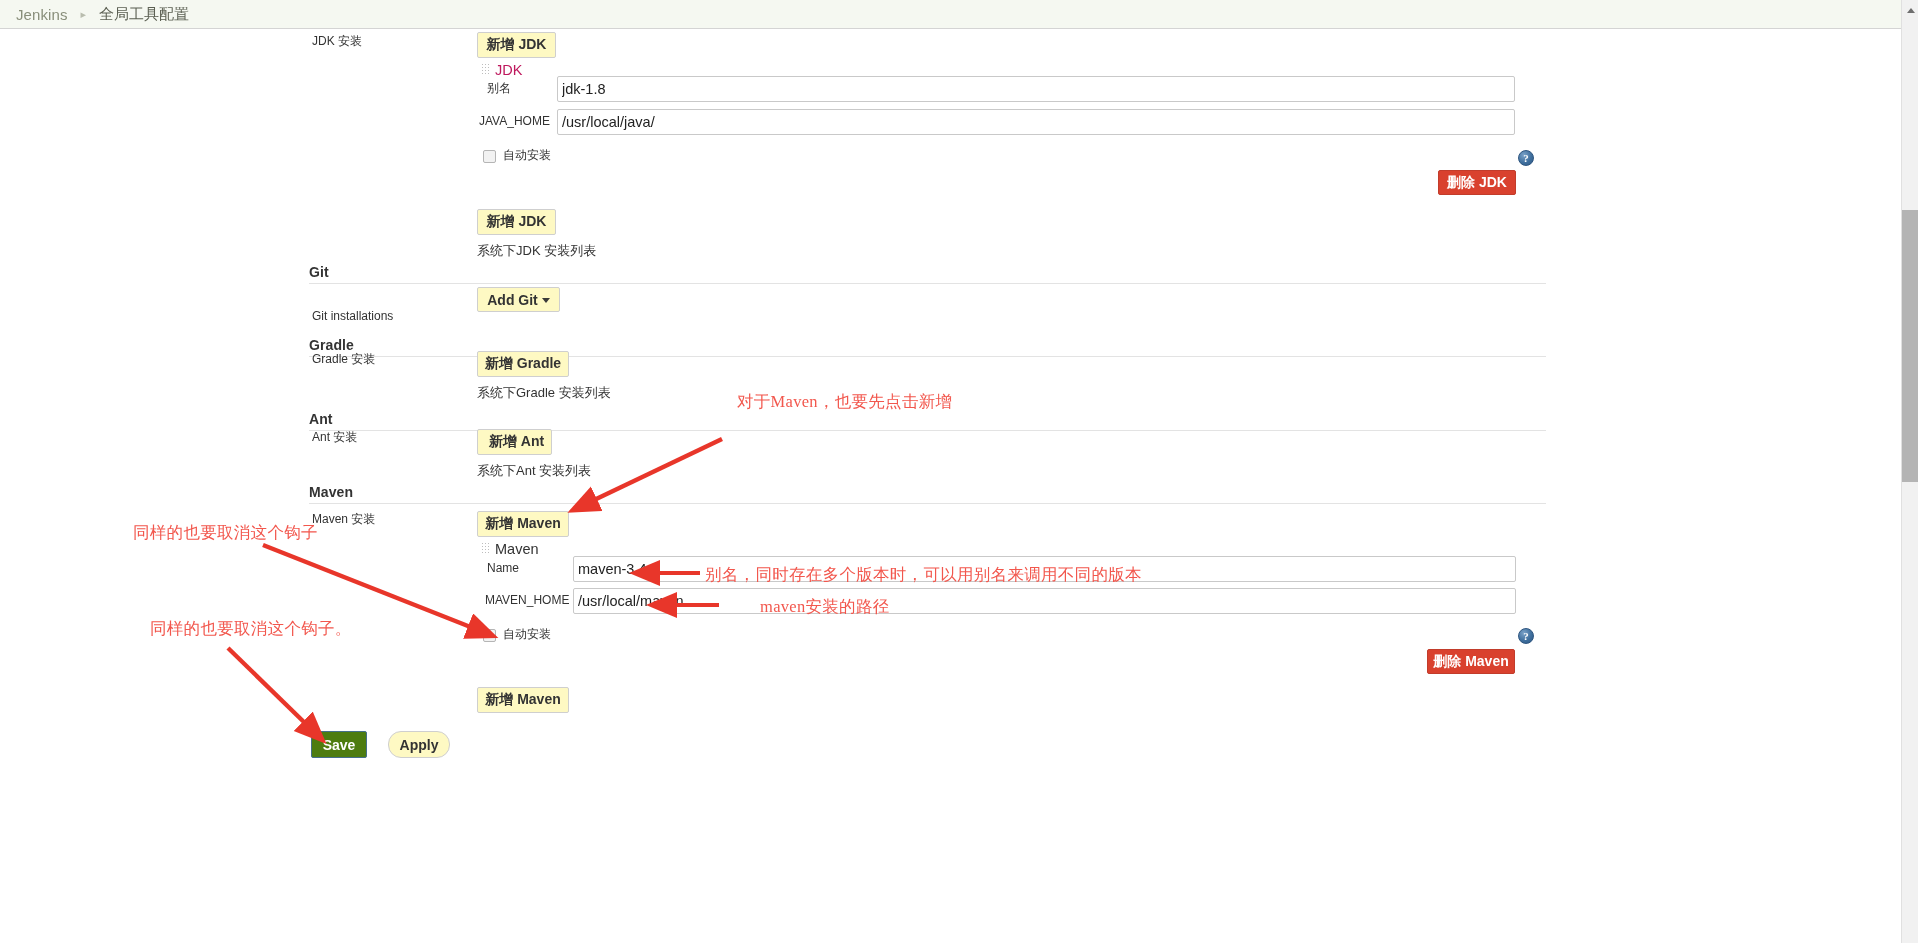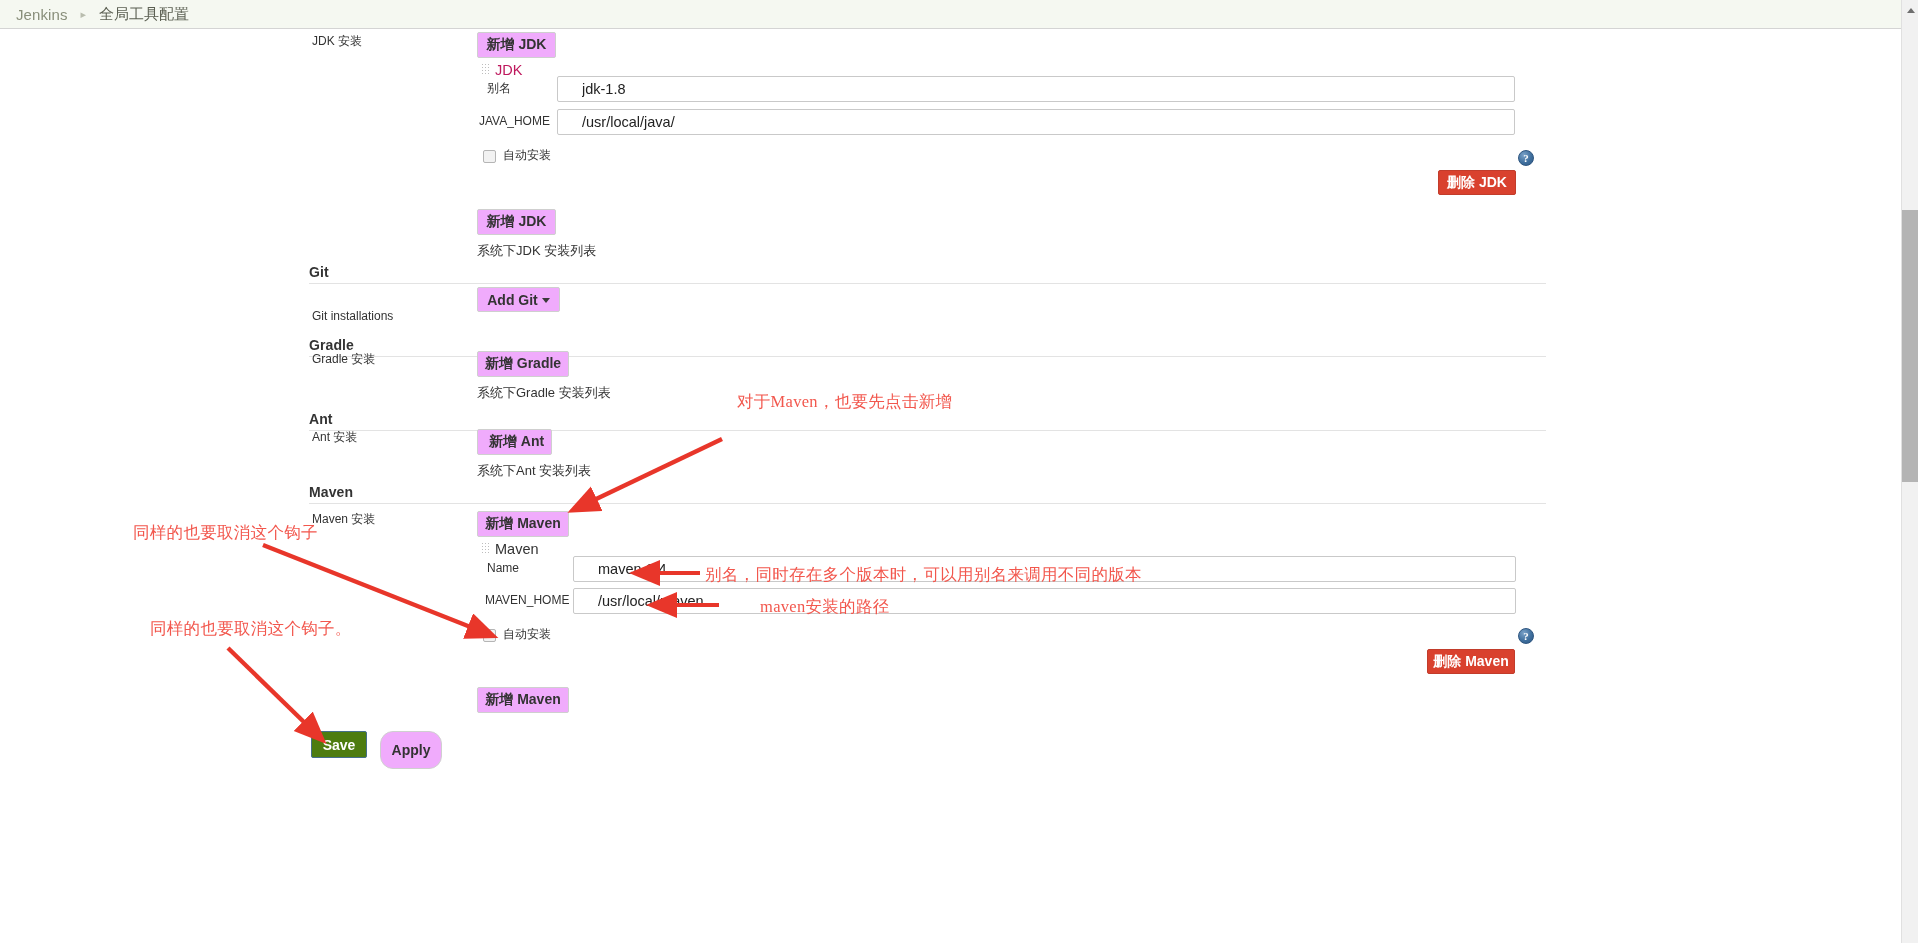--- a/index.html
+++ b/index.html
@@ -100,21 +100,21 @@
     font-size: 14px;
     font-weight: bold;
     color: #333333;
     background: linear-gradient(to bottom, #ededed 0%, #e3e3e3 100%);
     border: 1px solid #cccccc;
     border-radius: 2px;
     cursor: pointer;
     white-space: nowrap;
     padding: 0 14px;
   }
-  .btn.grey { background: #f0abfc; border-color: #cfcfcf; }
+  .btn.grey { background: #fef9c3; border-color: #cfcfcf; }
   .btn-danger {
     background: #d9412e;
     border: 1px solid #c23c2b;
     color: #ffffff;
     font-weight: bold;
   }
   .btn-primary {
     background: #4d7c0f;
     border: 1px solid #456f89;
     color: #ffffff;
@@ -135,21 +135,21 @@
   }
 
   
   .text-input {
     border: 1px solid #c9c9c9;
     background: #ffffff;
     border-radius: 2px;
     font-family: "Liberation Sans", "DejaVu Sans", sans-serif;
     font-size: 14.5px;
     color: #222222;
-    padding: 0 24px;
+    padding: 0 4px;
     outline: none;
     height: 26px;
     line-height: 24px;
   }
 
   
   .grip {
     width: 9px; height: 12px;
     background-image:
       radial-gradient(#b9b9b9 42%, transparent 43%);
@@ -283,21 +283,21 @@
   <span class="checkbox" style="position:absolute; left:483px; top:600px;"></span>
   <div class="row-label" style="position:absolute; left:503px; top:598px;">自动安装</div>
 
   <div class="help-icon" style="position:absolute; left:1518px; top:599px;">?</div>
 
   <button class="btn btn-danger" style="position:absolute; left:1427px; top:620px; width:88px; height:25px;">删除 Maven</button>
 
   <button class="btn grey" style="position:absolute; left:477px; top:658px; width:92px; height:26px;">新增 Maven</button>
 
   <button class="btn btn-primary" style="position:absolute; left:311px; top:702px; width:56px; height:27px;">Save</button>
-  <button class="btn grey" style="position:absolute; left:380px; top:702px; width:62px; height:38px;border-radius:13px;">Apply</button>
+  <button class="btn grey" style="position:absolute; left:388px; top:702px; width:62px; height:27px;border-radius:13px;">Apply</button>
 
 </div>
 
 <div id="page-scrollbar">
   <div id="scroll-up-arrow">
       <div></div>
     </div>
   <div id="scroll-thumb"></div>
 </div>
 

